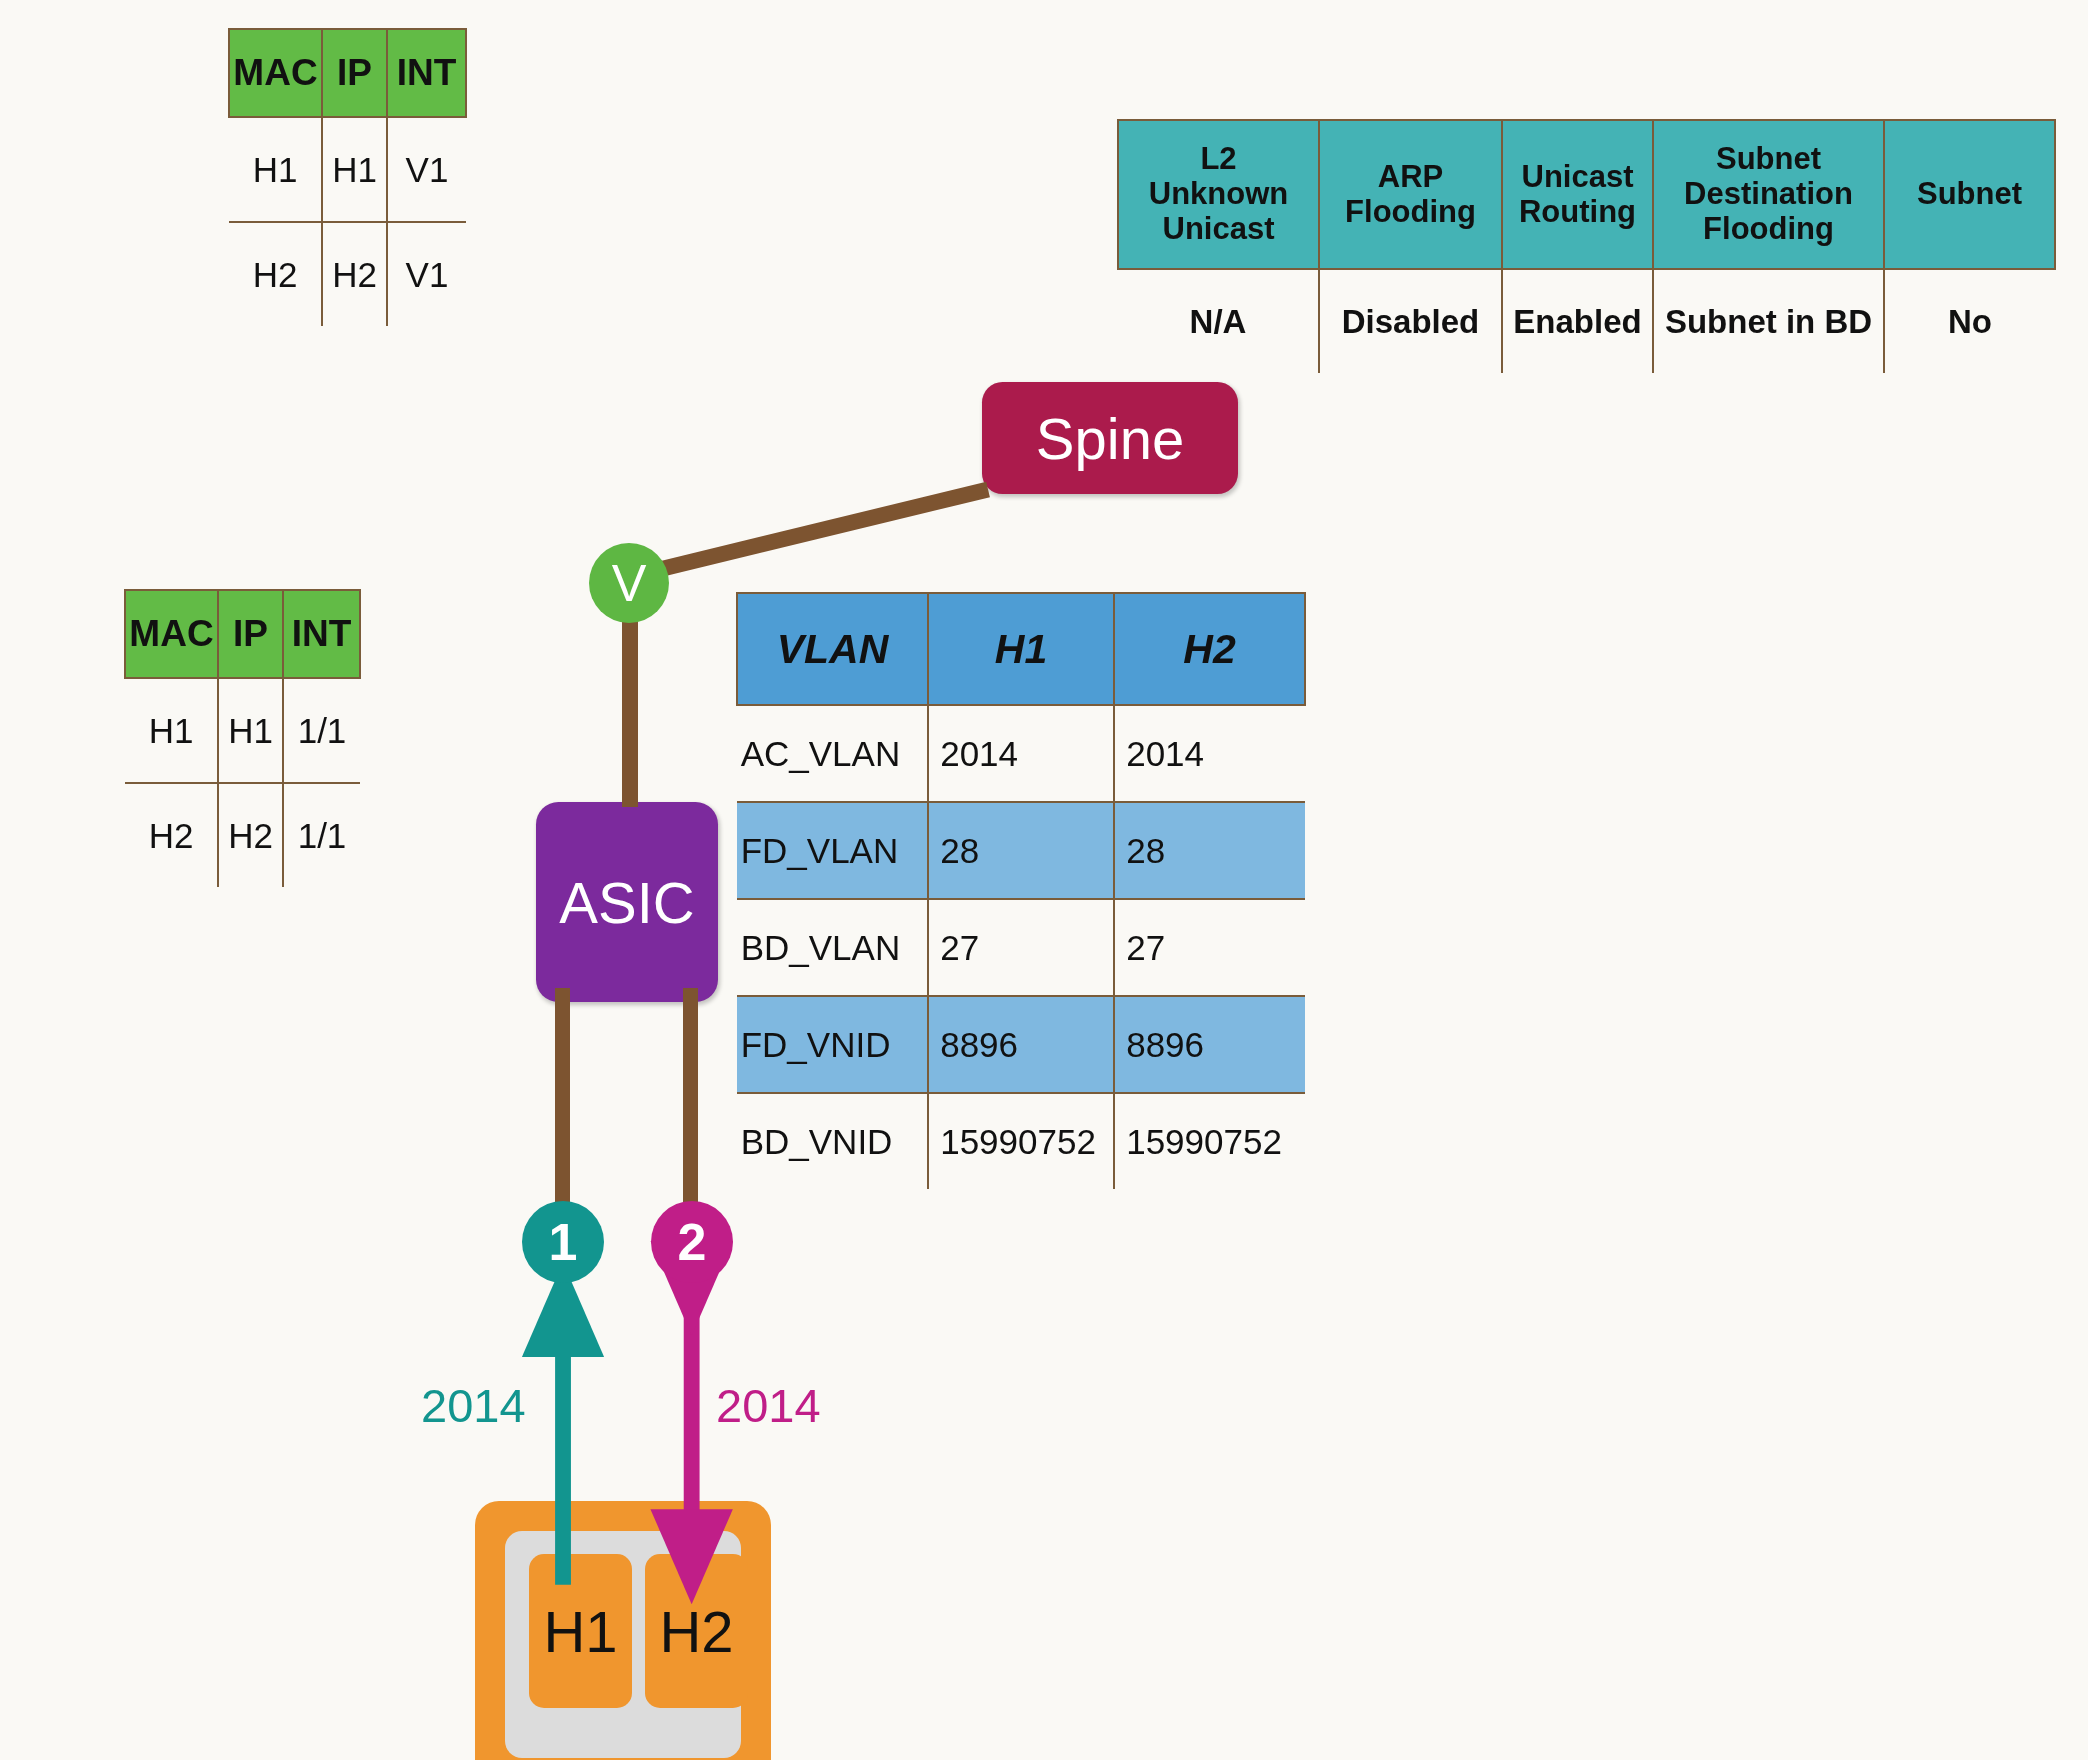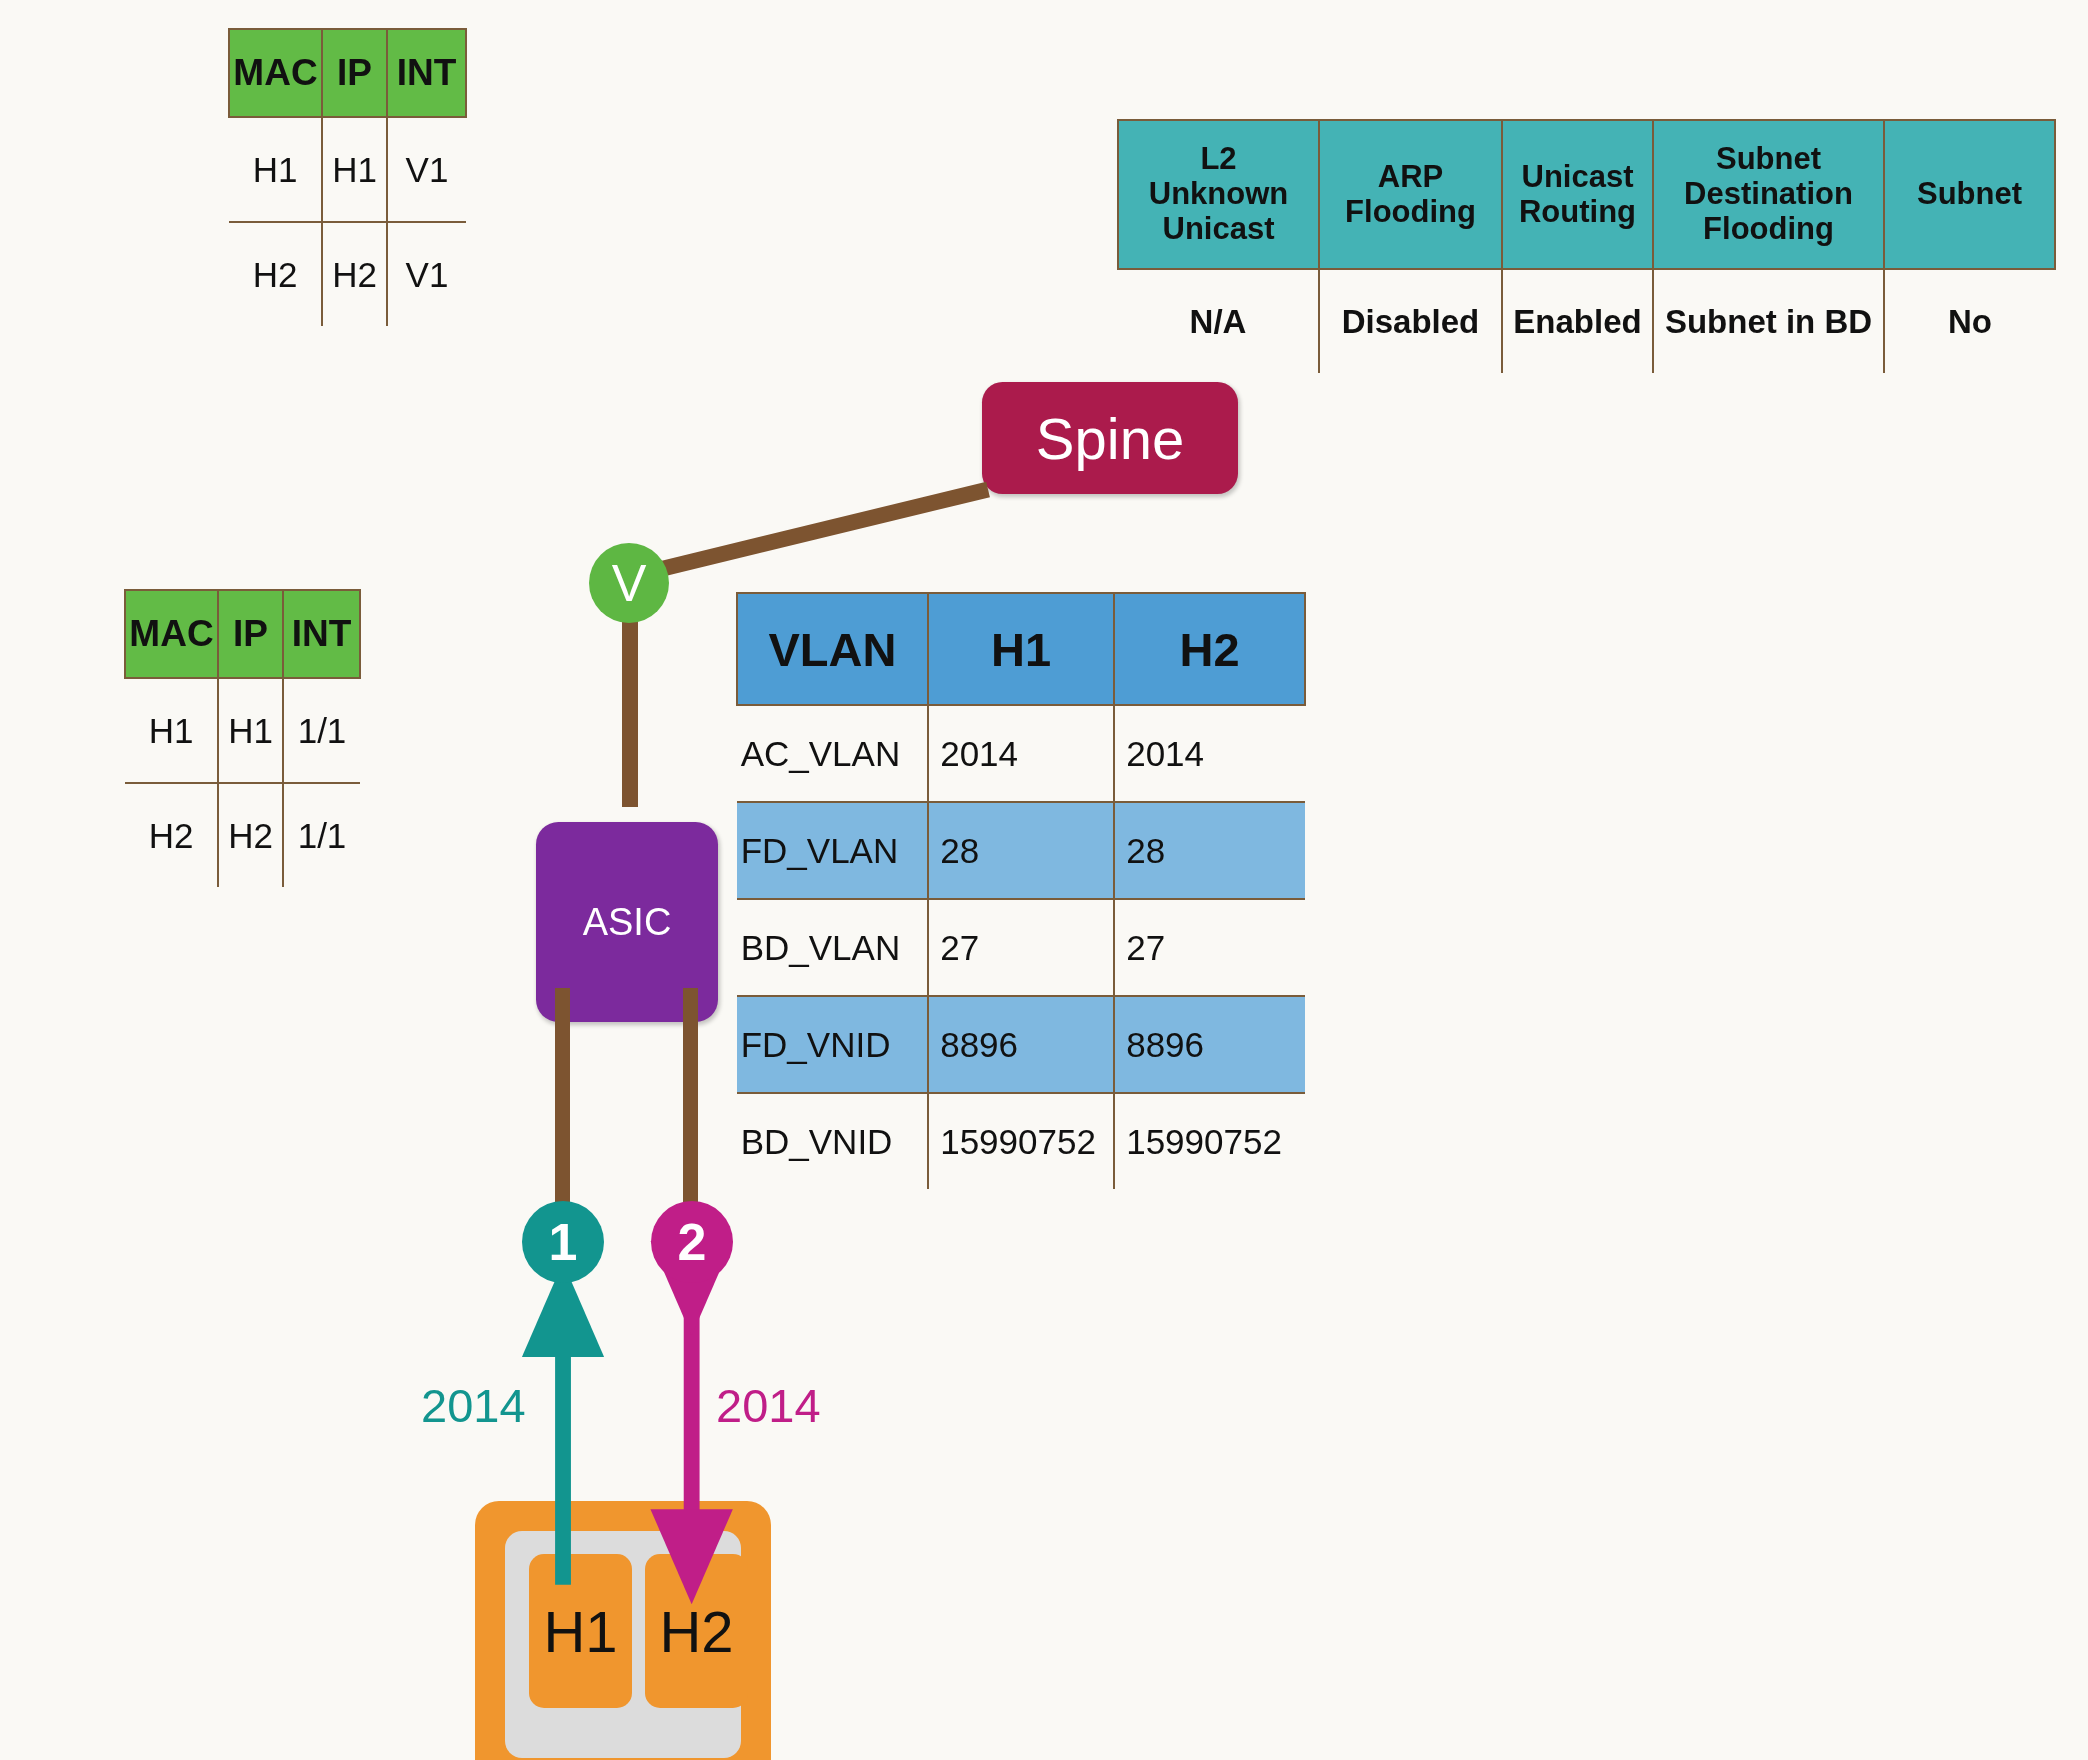--- a/index.html
+++ b/index.html
@@ -84,24 +84,25 @@
     border-bottom: none;
     padding: 0 5.6px;
   }
   .bdtable td.edge-l { border-left: none; }
   .bdtable td.edge-r { border-right: none; text-align: center; }
 
   
   .vlantable th {
     background: #4f9ed4;
     background: #4e9dd4;
-    font-size: 47px;
+    font-size: 41px;
     font-weight: bold;
     height: 110px;
     border: 2.8px solid #7a5c3a;
+    font-style: italic;
   }
   .vlantable td {
     font-size: 35px;
     font-weight: normal;
     height: 95px;
     text-align: left;
     padding-left: 11.2px;
     border-left: 2.8px solid #7a5c3a;
     border-right: 2.8px solid #7a5c3a;
     border-top: none;
@@ -136,26 +137,25 @@
     align-items: center;
     justify-content: center;
     box-shadow: 1.9px 2.8px 4.7px rgba(0,0,0,0.22);
   }
   .asic {
     position: absolute;
     background: #7d2b9e;
     background: #7c2a9d;
     border-radius: 22.4px;
     color: #ffffff;
-    font-size: 38px;
+    font-size: 58px;
     display: flex;
     align-items: center;
     justify-content: center;
     box-shadow: 1.9px 2.8px 4.7px rgba(0,0,0,0.22);
-    margin-top: 20px;
   }
   .vcircle {
     position: absolute;
     background: #63bb45;
     background: #5eb743;
     border-radius: 50%;
     color: #ffffff;
     font-size: 52px;
     display: flex;
     align-items: center;

